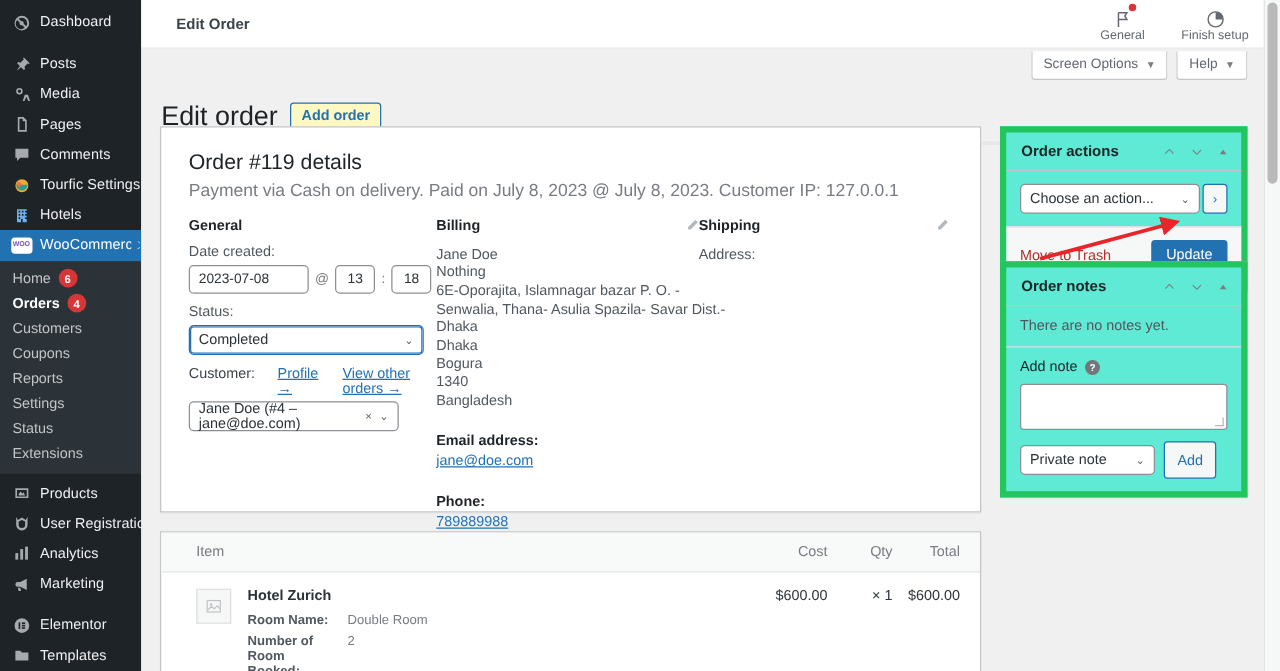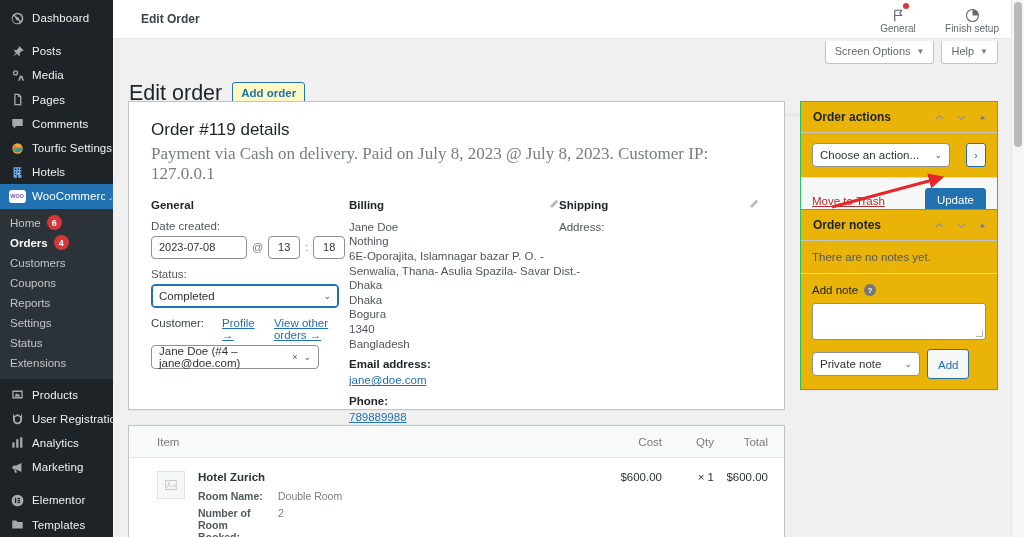--- a/index.html
+++ b/index.html
@@ -105,38 +105,38 @@
   h1.page-title { margin: 0; font-size: 21.5px; font-weight: 400; color: #1d2327; line-height: 1.3; }
   .page-title-action {
     border: 1px solid #2271b1; color: #2271b1; background: #fef9c3;
     border-radius: 3px; padding: 2px 8px 3px; font-size: 11.5px; font-weight: bold;
     line-height: 1.5;
   }
   .notice-line { position: absolute; left: 16px; top: 74px; width: 860px; height: 3px; background: #e7e8ea; }
   .notice-line::before { content:""; position:absolute; left:2px; top:-1px; width:3px; height:3px; background:#2271b1; }
 
   
-  .postbox { background: #eab308; border: 1px solid #22c55e; box-shadow: 0 1px 1px rgba(0,0,0,.04); }
+  .postbox { background: #5eead4; border: 5px solid #22c55e; box-shadow: 0 1px 1px rgba(0,0,0,.04); }
   .pb-header {
     display: flex; align-items: center; justify-content: space-between;
     padding: 8px 10px 8px 12px; border-bottom: 1px solid #c3c4c7;
   }
   .pb-title { font-size: 12px; font-weight: bold; color: #1d2327; }
   .pb-handles { display: flex; align-items: center; gap: 11px; color: #787c82; }
   .pb-handles span { display: flex; align-items: center; }
 
   
   #order-data {
     position: absolute; left: 128px; top: 101px;
     width: 657px; height: 309px;
     background: #fff; border: 1px solid #c3c4c7; box-shadow: 0 1px 1px rgba(0,0,0,.04);
     padding: 16px 22px 0 22px;
   }
   #order-data h2 { margin: 0; font-size: 17px; font-weight: 400; color: #1d2327; line-height: 1.4; }
-  .order-subtitle { margin-top: 2px; font-size: 17px; color: #787c82; font-family: Liberation Serif, serif; }
+  .order-subtitle { margin-top: 2px; font-size: 14px; color: #787c82; }
   .order-columns { display: flex; margin-top: 15px; }
   .col-general { width: 198px; }
   .col-billing { width: 210px; position: relative; }
   .col-shipping { width: 200px; position: relative; padding-left: 0; }
   .col-h {
     font-size: 11.5px; font-weight: bold; color: #1d2327; margin-bottom: 9px;
     display: flex; align-items: center; justify-content: space-between;
   }
   .pencil { color: #b4b9be; font-size: 10px; }
   .fld-label { font-size: 11.5px; color: #50575e; margin-bottom: 4px; }
@@ -154,21 +154,21 @@
     height: 24px; font-size: 11.5px; color: #2c3338;
     display: flex; align-items: center; justify-content: space-between;
     padding: 0 7px; box-shadow: 0 0 0 1px #2271b1 inset;
   }
   .sel.plain { border-color: #8c8f94; box-shadow: none; }
   .chev { color: #50575e; font-size: 9px; }
   .cust-row { display: flex; align-items: baseline; gap: 18px; margin: 9px 0 4px; font-size: 11.5px; }
   .cust-row .lnk { color: #2271b1; text-decoration: underline; }
   .addr { font-size: 11.5px; color: #50575e; line-height: 14.6px; }
   .addr .nowrap { white-space: nowrap; }
-  .sub-h { font-size: 11.5px; font-weight: bold; color: #1d2327; margin-top: 7px; }
+  .sub-h { font-size: 11.5px; font-weight: bold; color: #1d2327; margin-top: 19px; }
   .lnk-u { color: #2271b1; text-decoration: underline; font-size: 11.5px; }
 
   
   #order-items {
     position: absolute; left: 128px; top: 425px;
     width: 657px; height: 130px;
     background: #fff; border: 1px solid #c3c4c7; box-shadow: 0 1px 1px rgba(0,0,0,.04);
     overflow: hidden;
   }
   .items-head {
@@ -193,21 +193,21 @@
   .meta-k { font-weight: bold; color: #50575e; width: 74px; }
   .meta-v { color: #787c82; padding-left: 6px; }
   .item-cost { width: 70px; text-align: right; font-size: 11.5px; color: #2c3338; }
   .item-qty { width: 52px; text-align: right; font-size: 11.5px; color: #2c3338; }
   .item-total { width: 70px; text-align: right; padding-right: 16px; font-size: 11.5px; color: #2c3338; }
 
   
   #side-actions { position: absolute; left: 800px; top: 101px; width: 198px; }
   #side-notes { position: absolute; left: 800px; top: 209px; width: 198px; }
   .pb-body { padding: 10px 11px; }
-  .action-row { display: flex; align-items: center; gap: 16px; }
+  .action-row { display: flex; align-items: center; gap: 2px; }
   .action-sel {
     flex: 1; border: 1px solid #8c8f94; border-radius: 4px; background: #fff;
     height: 24px; font-size: 11.5px; color: #2c3338;
     display: flex; align-items: center; justify-content: space-between; padding: 0 7px;
   }
   .go-btn {
     width: 20px; height: 24px; border: 1px solid #2271b1; border-radius: 3px;
     background: #f6f7f7; color: #2271b1; font-size: 10px;
     display: flex; align-items: center; justify-content: center;
   }

